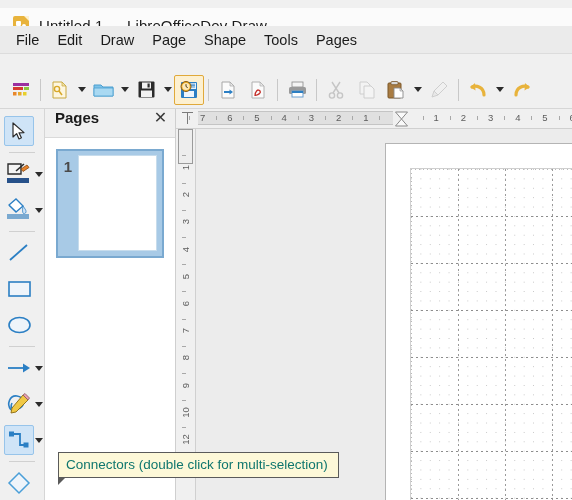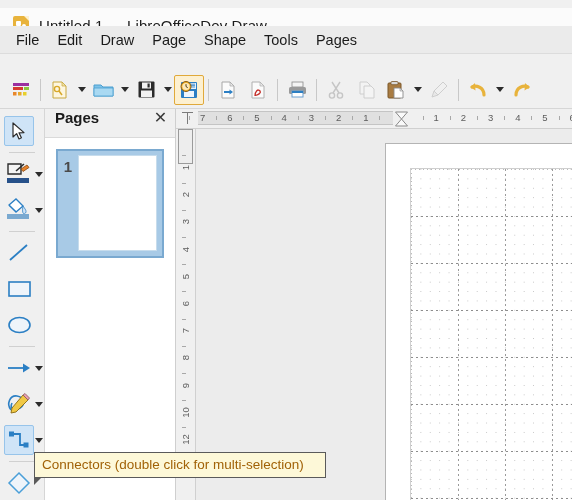--- a/index.html
+++ b/index.html
@@ -213,24 +213,24 @@
     position: absolute; left: 0; right: 0; height: 1px;
     background-image: repeating-linear-gradient(to right, #8d8d8d 0 2px, transparent 2px 5px);
   }
   .grid-major-v {
     position: absolute; top: 0; bottom: 0; width: 1px;
     background-image: repeating-linear-gradient(to bottom, #9a9a9a 0 2px, transparent 2px 5px);
   }
 
   
   .tooltip {
-    position: absolute; left: 34px; top: 444px;
+    position: absolute; left: 58px; top: 444px;
     background: #fdf8d8; border: 1px solid #5a5a5a;
-    font-size: 13.5px; color: #a16207;
-    padding: 4px 21px 5px 7px; white-space: nowrap;
+    font-size: 13.5px; color: #0f766e;
+    padding: 4px 10px 5px 7px; white-space: nowrap;
     z-index: 60;
   }
   .tooltip::after {
     content: ''; position: absolute; left: -1px; bottom: -8px;
     width: 0; height: 0;
     border-left: 8px solid #5a5a5a;
     border-bottom: 8px solid transparent;
   }
 </style>
 </head>

